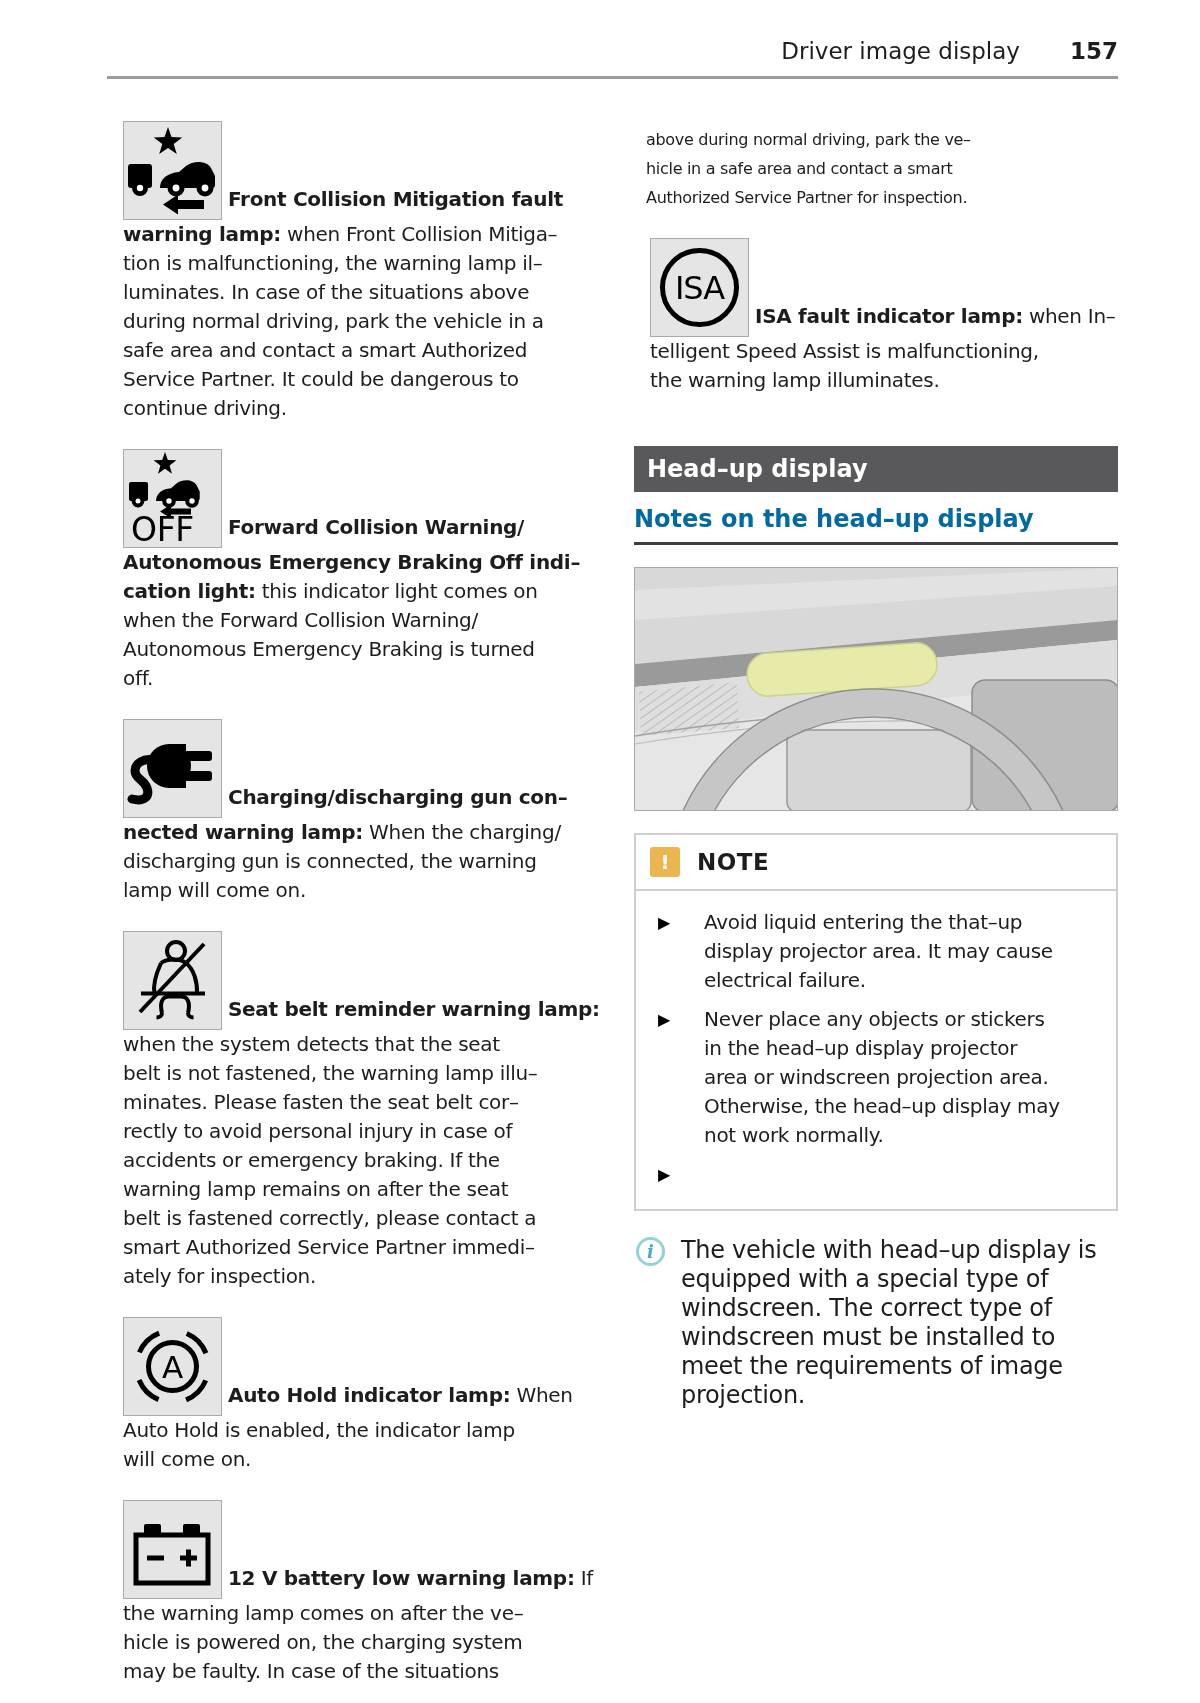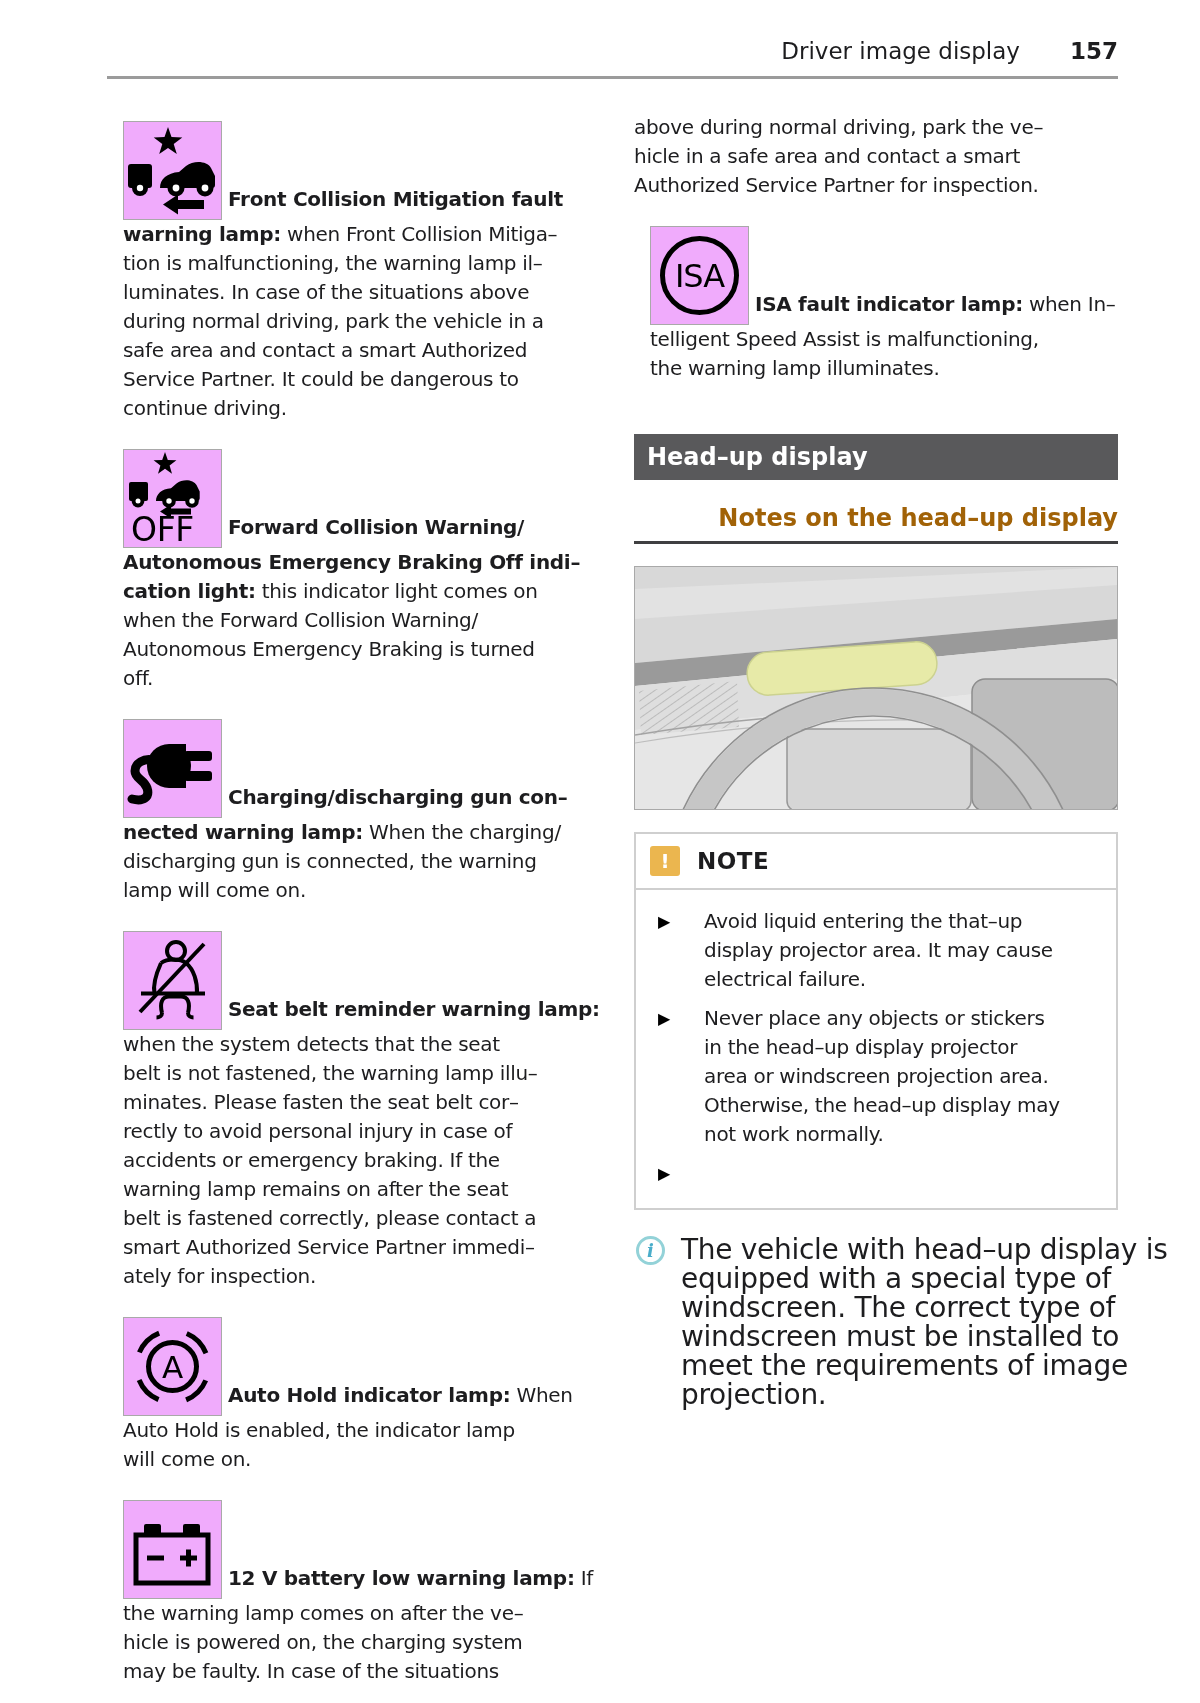--- a/index.html
+++ b/index.html
@@ -11,44 +11,44 @@
   .pg-header .num{font-weight:700;}
   .pg-rule{height:3px;background:#9b9b9b;border:0;margin:0;}
   
   .columns{display:flex;gap:44px;padding-top:34px;}
   .col-left{width:483px;flex:none;}
   .col-right{width:484px;flex:none;}
   
   .lamp{font-size:20px;line-height:29px;letter-spacing:-0.3px;white-space:pre;margin:0 0 26px 16px;}
   .lamp .lbl{font-weight:700;}
   .first-item{margin-top:8px;}
-  .iconbox{display:inline-block;width:99px;height:99px;border:1px solid #a9a9a9;box-sizing:border-box;vertical-align:-14px;margin-right:6px;background:#f0abfc;}
+  .iconbox{display:inline-block;width:99px;height:99px;border:1px solid #a9a9a9;box-sizing:border-box;vertical-align:-14px;margin-right:6px;background:#e5e5e5;}
   .iconbox svg{width:100%;height:100%;display:block;}
-  .plain{font-size:20px;line-height:29px;letter-spacing:-0.3px;white-space:pre;margin:0;}
+  .plain{font-size:16px;line-height:29px;letter-spacing:-0.3px;white-space:pre;margin:12px;}
   
   .section-bar{background:#59595b;color:#ffffff;font-weight:700;font-size:24px;padding:9px 13px;margin:51px 0 0 0;}
-  .subsection{color:#a16207;font-weight:700;font-size:24px;margin-top:24px;padding-bottom:9px;border-bottom:3px solid #3f3f41;text-align:right;}
+  .subsection{color:#0369a1;font-weight:700;font-size:24px;margin-top:13px;padding-bottom:9px;border-bottom:3px solid #3f3f41;}
   .intro{margin-top:15px;}
   
   .figure{border:1px solid #a9a9a9;margin:22px 0 0 0;line-height:0;}
   .figure svg{display:block;}
   
   .note-box{border:2px solid #cfcfcf;margin-top:22px;}
   .note-head{display:flex;align-items:center;gap:17px;padding:12px 14px;border-bottom:2px solid #cfcfcf;}
   .note-bang{width:30px;height:30px;border-radius:3px;background:#ebb64f;color:#ffffff;font-weight:700;font-size:20px;display:flex;align-items:center;justify-content:center;flex:none;}
   .note-title{font-weight:700;font-size:23px;letter-spacing:0.5px;}
   .note-body{padding:17px 14px 20px 10px;}
   .note-item{display:flex;margin-bottom:10px;}
   .note-item:last-child{margin-bottom:0;}
   .note-marker{width:58px;flex:none;font-size:16px;line-height:29px;color:#000;padding-left:12px;box-sizing:border-box;}
   .note-text{font-size:20px;line-height:29px;letter-spacing:-0.3px;white-space:pre;}
   
   .info-item{display:flex;margin-top:25px;}
   .info-icon{width:29px;height:29px;border:3px solid #93d2d8;border-radius:50%;box-sizing:border-box;color:#4aadca;font-family:"DejaVu Serif",serif;font-style:italic;font-weight:700;font-size:18px;line-height:23px;text-align:center;flex:none;margin:1px 16px 0 2px;}
-  .info-text{font-size:28px;line-height:29px;letter-spacing:-0.3px;white-space:pre;}
+  .info-text{font-size:24px;line-height:29px;letter-spacing:-0.3px;white-space:pre;}
 </style>
 </head>
 <body>
 
 <div class="page">
 
   <div class="pg-header">
     <span class="title">Driver image display</span>
     <span class="num">157</span>
   </div>

